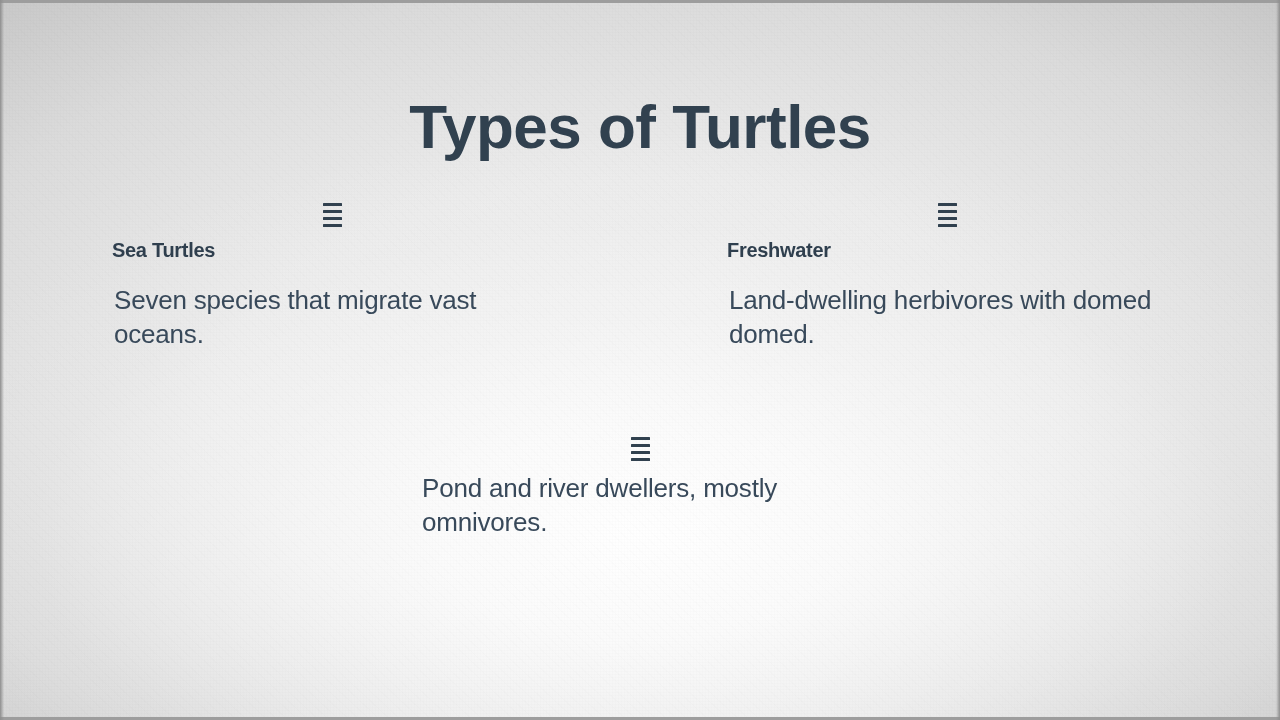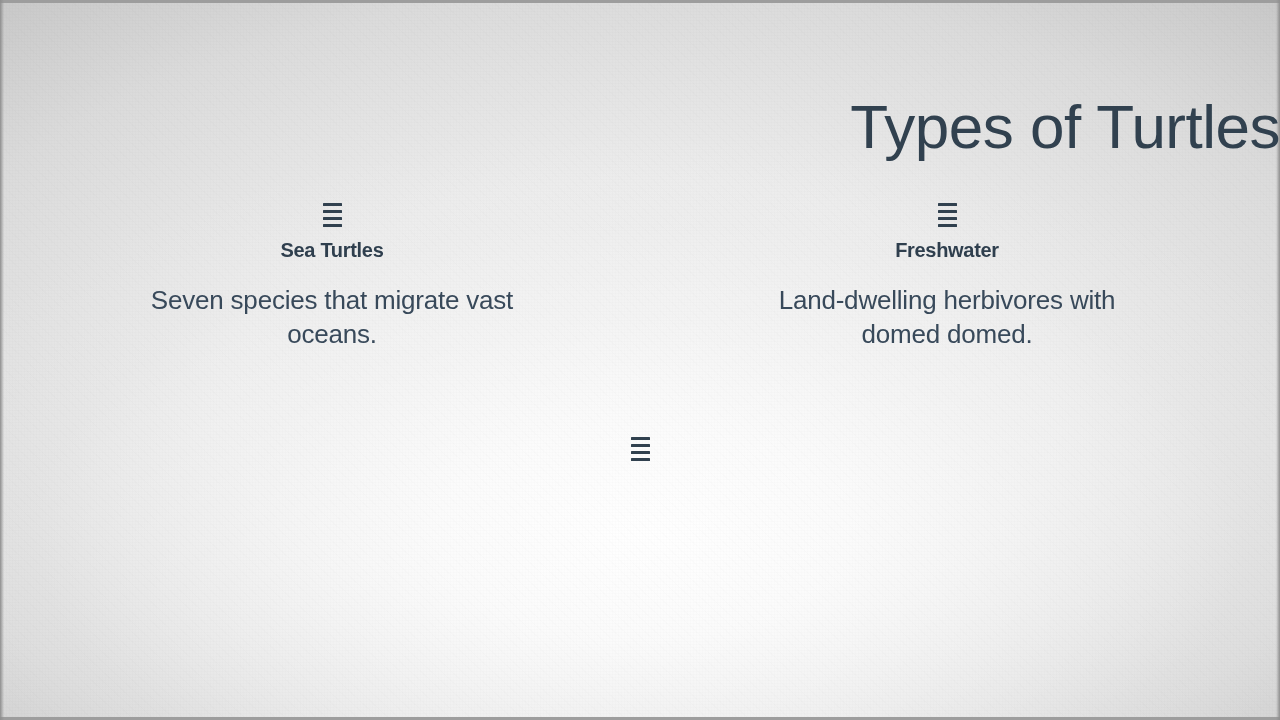--- a/index.html
+++ b/index.html
@@ -77,32 +77,31 @@
     z-index: 3;
     width: 1280px;
     height: 720px;
   }
 
   .slide-title {
     position: absolute;
     top: 52px;
     left: 0;
     width: 1280px;
-    text-align: right;
+    text-align: center;
     font-size: 62px;
-    font-weight: 400;
+    font-weight: 700;
     letter-spacing: -0.5px;
     color: #31414f;
     line-height: 1.05;
     white-space: nowrap;
   }
 
   .card {
     position: absolute;
-    text-align: center;
     color: #31414f;
   }
   .card-left   { left: 112px;  top: 200px; width: 440px; }
   .card-right  { left: 727px;  top: 200px; width: 440px; }
   .card-bottom { left: 420px;  top: 434px; width: 440px; }
 
   .card-icon {
     display: flex;
     flex-direction: column;
     align-items: center;
@@ -127,21 +126,21 @@
     margin: 0 0 22px 0;
     line-height: 1.2;
   }
 
   .card-body {
     font-size: 26px;
     font-weight: 400;
     letter-spacing: -0.2px;
     color: #38495a;
     line-height: 1.3;
-    margin: 12px;
+    margin: 2px;
   }
 </style>
 </head>
 <body>
 
 <div id="slide">
 
   <div id="texture"></div>
   <div id="edge-top"></div>
   <div id="edge-bottom"></div>
@@ -174,16 +173,17 @@
       <p class="card-body">Land-dwelling herbivores with domed domed.</p>
     </div>
 
     <div class="card card-bottom">
       <div class="card-icon">
         <span class="bar"></span>
         <span class="bar"></span>
         <span class="bar"></span>
         <span class="bar"></span>
       </div>
+      <p class="card-body">Pond and river dwellers, mostly omnivores.</p>
     </div>
 
   </div>
 </div>
 
 </body></html>

